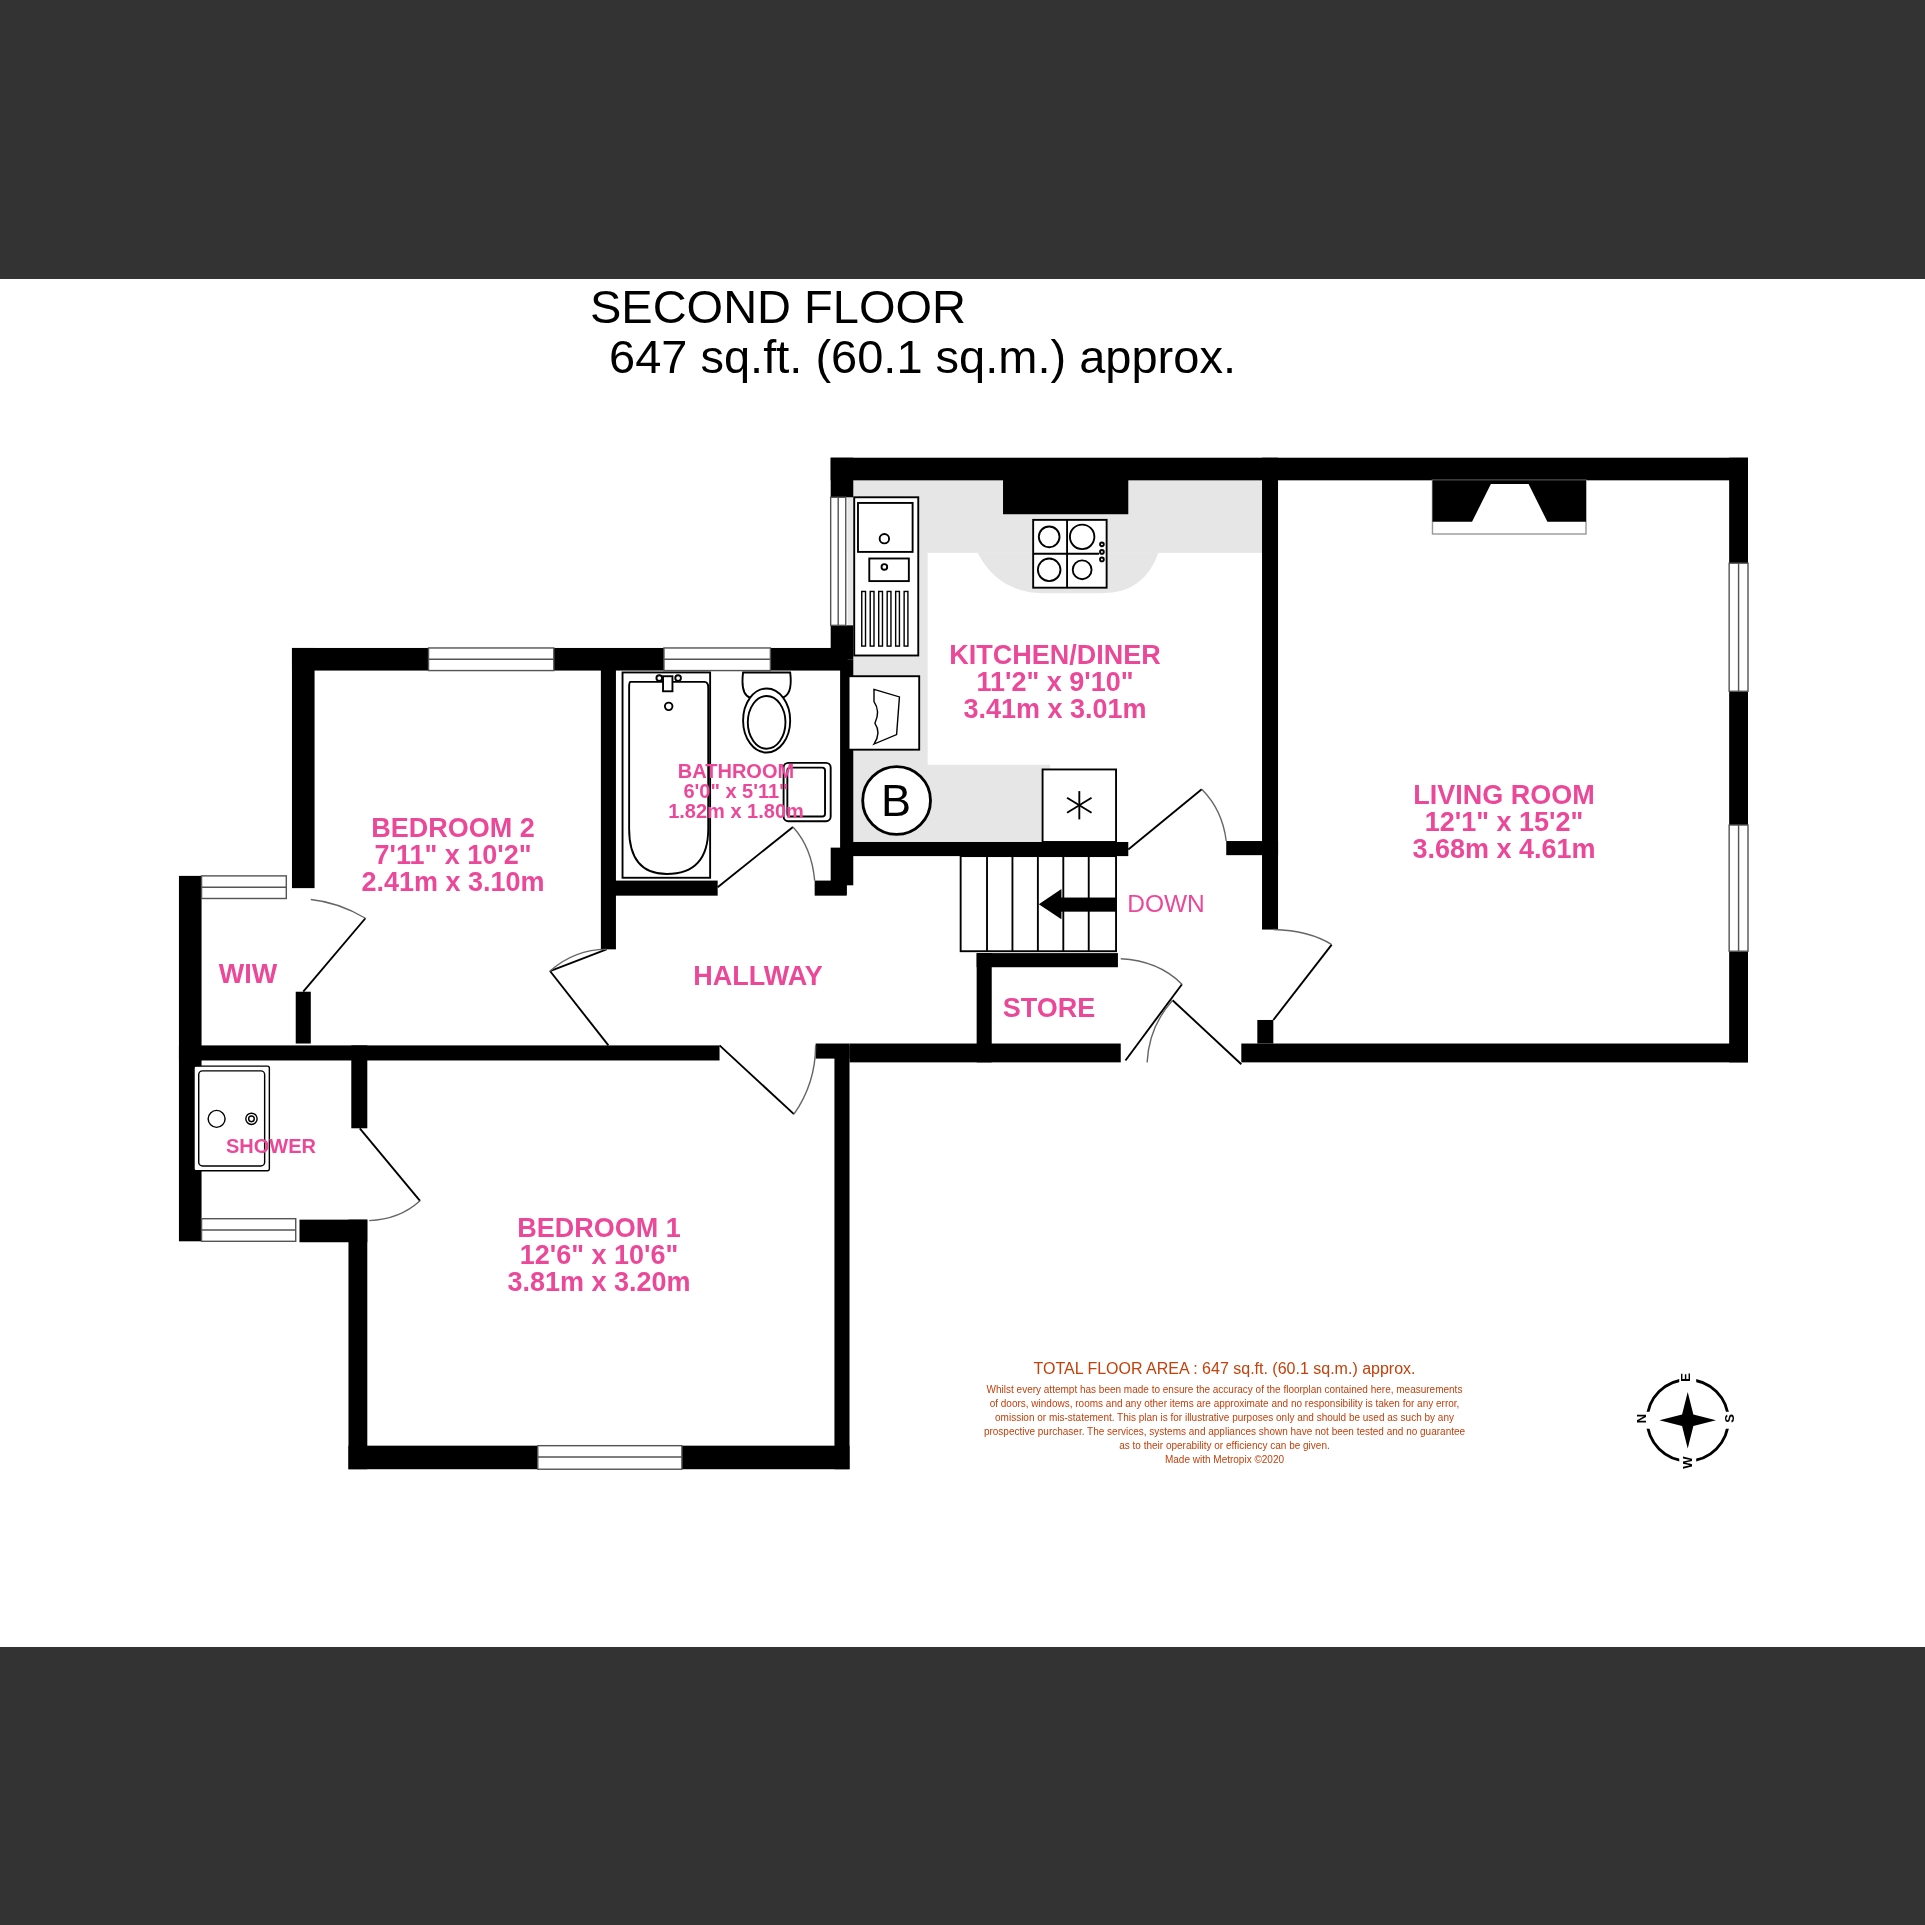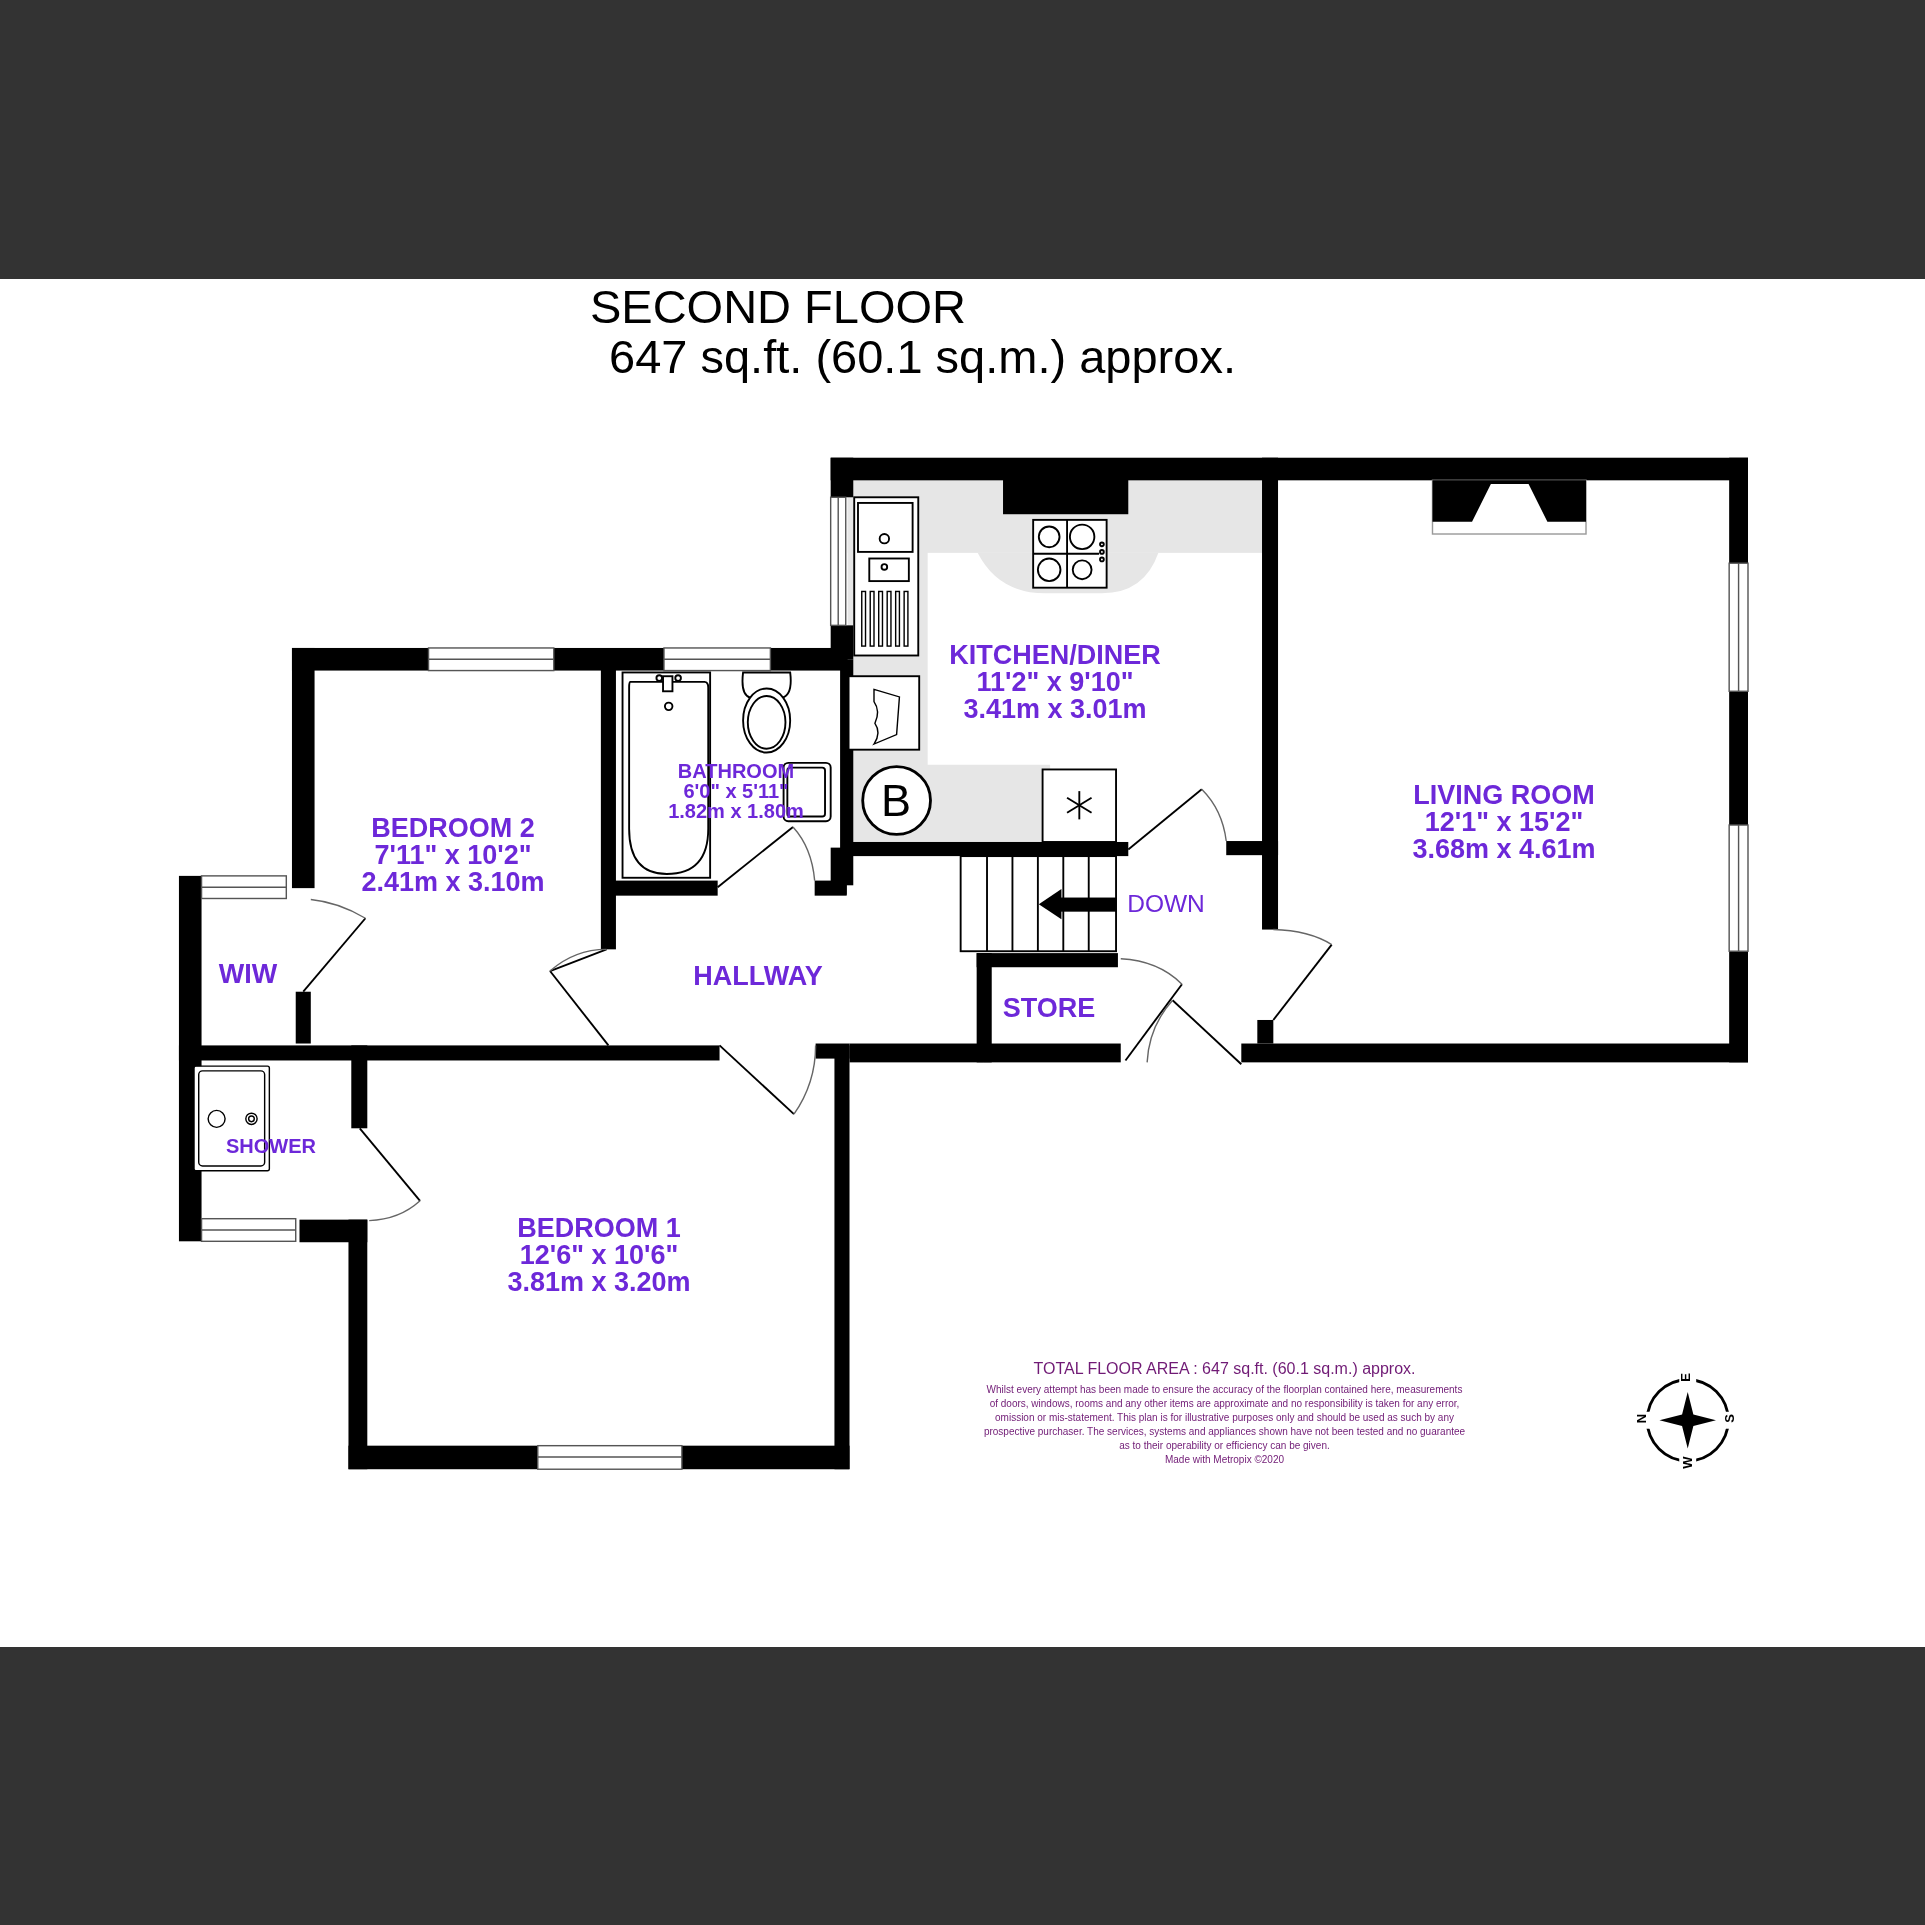--- a/index.html
+++ b/index.html
@@ -4,26 +4,26 @@
 <style>
   html, body { margin:0; padding:0; }
   body { width:1926px; height:1926px; position:relative; background:#ffffff; overflow:hidden; font-family:"Liberation Sans", sans-serif; }
   .band { position:absolute; left:0; width:1926px; background:#333333; }
   .band.top { top:0; height:279px; }
   .band.bottom { top:1647px; height:279px; }
   .title { position:absolute; left:0; width:1926px; text-align:center; color:#000; font-family:"Liberation Sans", sans-serif; }
   .title .l1 { position:absolute; top:281px; left:0; width:1556px; font-size:47px; line-height:51px; }
   .title .l2 { position:absolute; top:331px; left:0; width:1845px; font-size:47px; line-height:51px; }
   svg.plan { position:absolute; left:0; top:0; }
-  .lbl { position:absolute; text-align:center; font-family:"Liberation Sans", sans-serif; font-weight:bold; color:#6d28d9; transform:translateX(-50%); white-space:nowrap; }
+  .lbl { position:absolute; text-align:center; font-family:"Liberation Sans", sans-serif; font-weight:bold; color:#ec4899; transform:translateX(-50%); white-space:nowrap; }
   .lbl div { line-height:1.0; }
   .lbl.big { font-size:27px; }
   .lbl.sm { font-size:20px; }
   .lbl.plain { font-weight:normal; }
-  .disclaimer { position:absolute; left:923px; top:1358px; width:603px; text-align:center; font-family:"Liberation Sans", sans-serif; color:#701a75; }
+  .disclaimer { position:absolute; left:923px; top:1358px; width:603px; text-align:center; font-family:"Liberation Sans", sans-serif; color:#c2410c; }
   .disclaimer .total { font-size:16px; line-height:21px; }
   .disclaimer .body { font-size:10px; line-height:14px; margin-top:4px; }
   .compass-letter { font-family:"Liberation Sans", sans-serif; font-weight:bold; font-size:13px; }
 </style>
 </head>
 <body>
 
 <div class="band top"></div>
 <div class="band bottom"></div>
 

